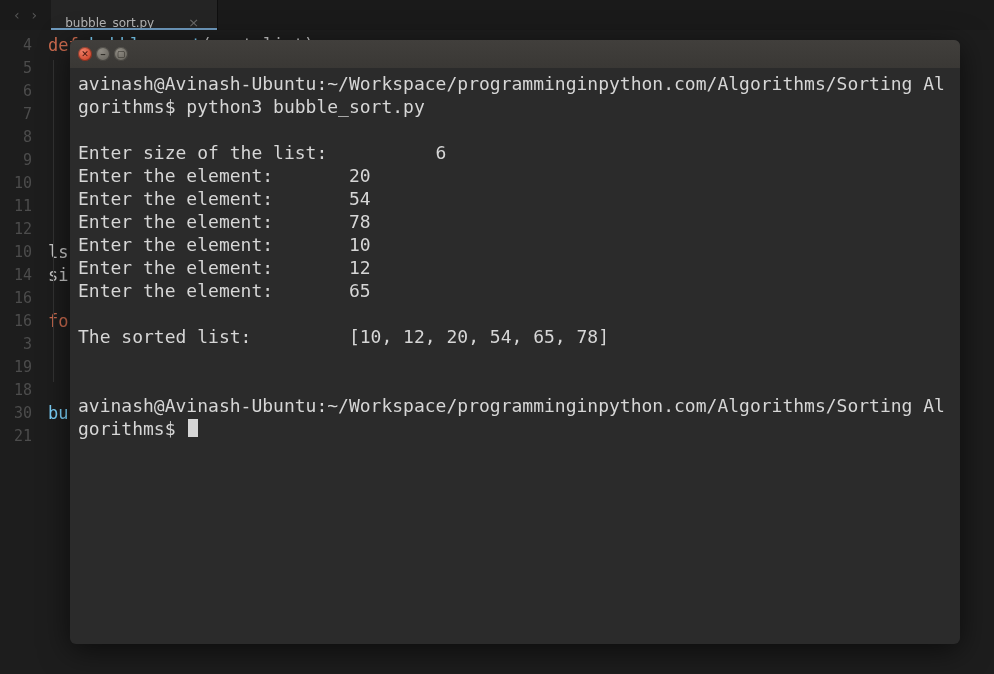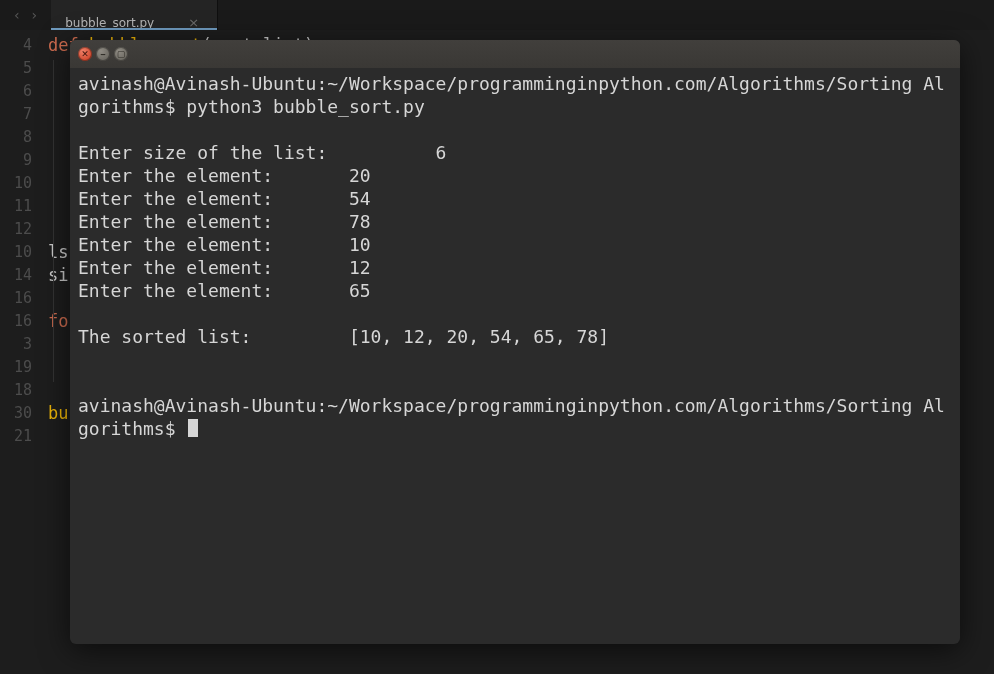--- a/index.html
+++ b/index.html
@@ -56,21 +56,21 @@
     font-size:15px;
   }
   .gutter div { height:23px; }
   .code {
     padding:4px 0 0 6px;
     white-space:pre;
     background:#1d1d1d;
   }
   .code .ln { display:block; height:23px; }
   .tk-kw  { color:#cc6b4f; }       
-  .tk-fn  { color:#eab308; }       
+  .tk-fn  { color:#7dd3fc; }       
   .tk-id  { color:#c9c9c9; }
   .tk-pun { color:#c9c9c9; }
   .guide { color:#393939; }
   .indent-mark {
     position:absolute; left:53px; top:60px; width:1px; height:322px;
     background:#333;
   }
 
   
   .term-window {

